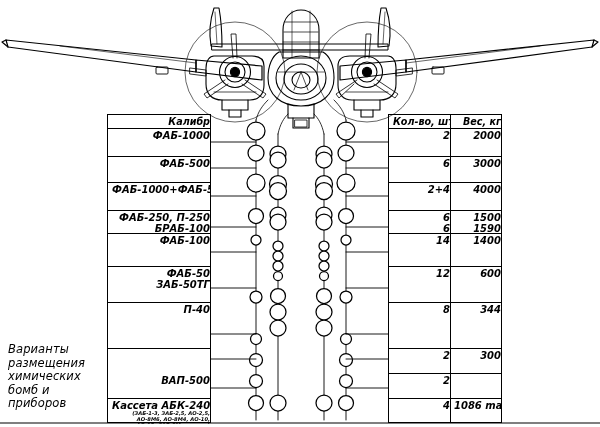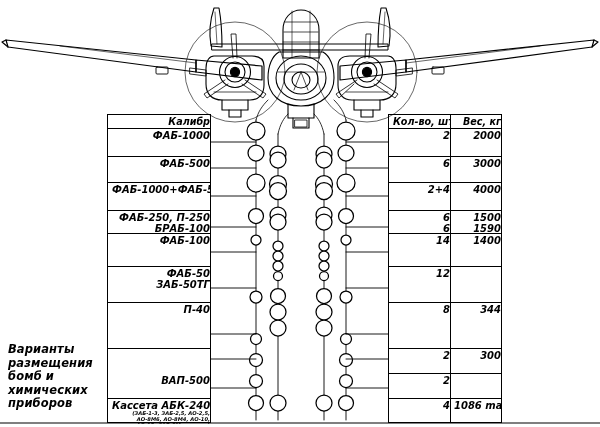--- a/index.html
+++ b/index.html
@@ -2,21 +2,21 @@
 <html><head>
 <meta charset="utf-8">
 <style>
   html,body{margin:0;padding:0;background:#ffffff;}
   body{width:600px;height:427px;overflow:hidden;
        font-family:"DejaVu Sans","Liberation Sans",sans-serif;color:#000;}
   #sheet{position:relative;width:600px;height:427px;background:#fff;}
 
   
   #caption{position:absolute;left:8px;top:343px;width:95px;
-           font-size:11.5px;font-weight:bold;font-style:italic;
+           font-size:11.5px;font-weight:normal;font-style:italic;
            line-height:13.6px;letter-spacing:.1px;}
   #caption div{white-space:nowrap;}
 
   
   .tbl{position:absolute;box-sizing:border-box;border:1.3px solid #000;text-align:right;}
   .tbl .row{position:absolute;left:0;right:0;box-sizing:border-box;
             border-bottom:1.3px solid #000;}
   .tbl .row:last-child{border-bottom:none;}
   .cell{position:absolute;top:0;bottom:0;box-sizing:border-box;
         padding:1px 0 0 4px;overflow:hidden;}
@@ -239,22 +239,22 @@
         <line x1="346" y1="388" x2="388" y2="388"></line>
       </g>
 
       <line x1="0" y1="423" x2="600" y2="423" stroke-width="1.1"></line>
     </g>
   </svg>
 
   <div id="caption">
     <div>Варианты</div>
     <div>размещения</div>
+    <div>химических</div>
     <div>бомб и</div>
-    <div>химических</div>
     <div>приборов</div>
   </div>
 
   <div id="tableLeft" class="tbl">
 
     <div class="row" style="top:0;height:14px">
       <div class="cell hdr">
         <span>Калибр</span>
       </div>
     </div>
@@ -376,20 +376,23 @@
         </div>
       <div class="cell cWt">
         <span>1400</span>
         </div>
     </div>
 
     <div class="row" style="top:152px;height:36px">
       <div class="cell cQty">
         <span>12</span>
         </div>
+      <div class="cell cWt">
+        <span>600</span>
+        </div>
     </div>
 
     <div class="row" style="top:188px;height:46px">
       <div class="cell cQty">
         <span>8</span>
         </div>
       <div class="cell cWt">
         <span>344</span>
         </div>
     </div>

